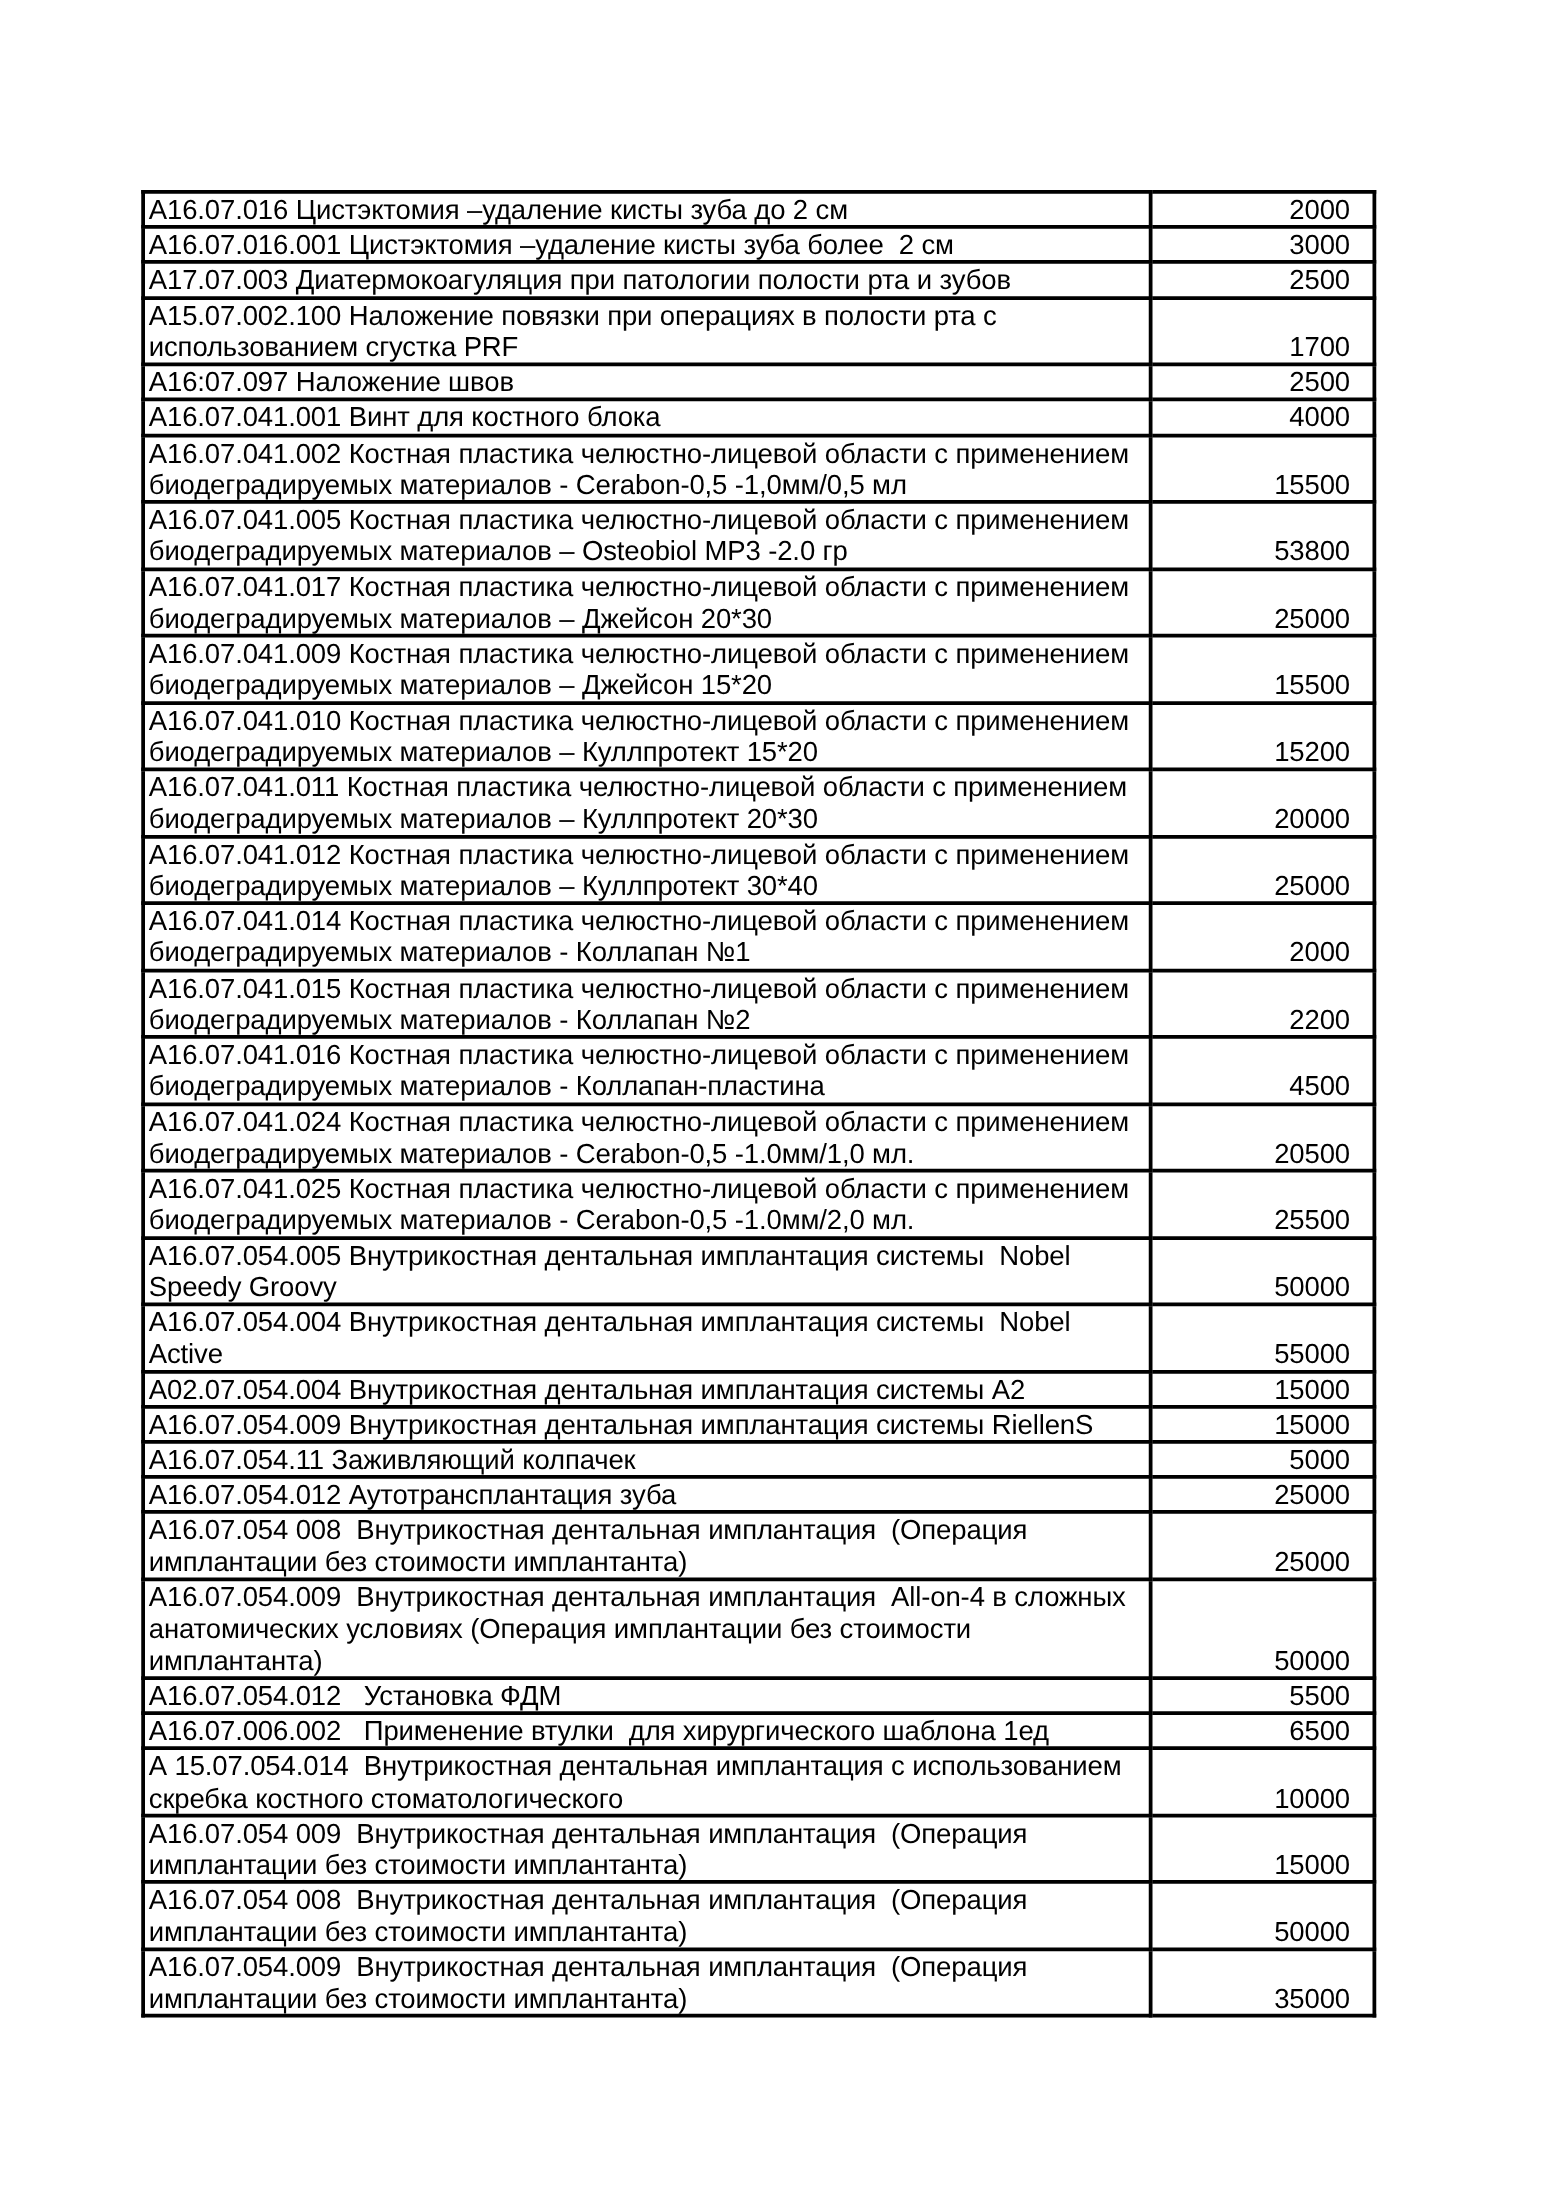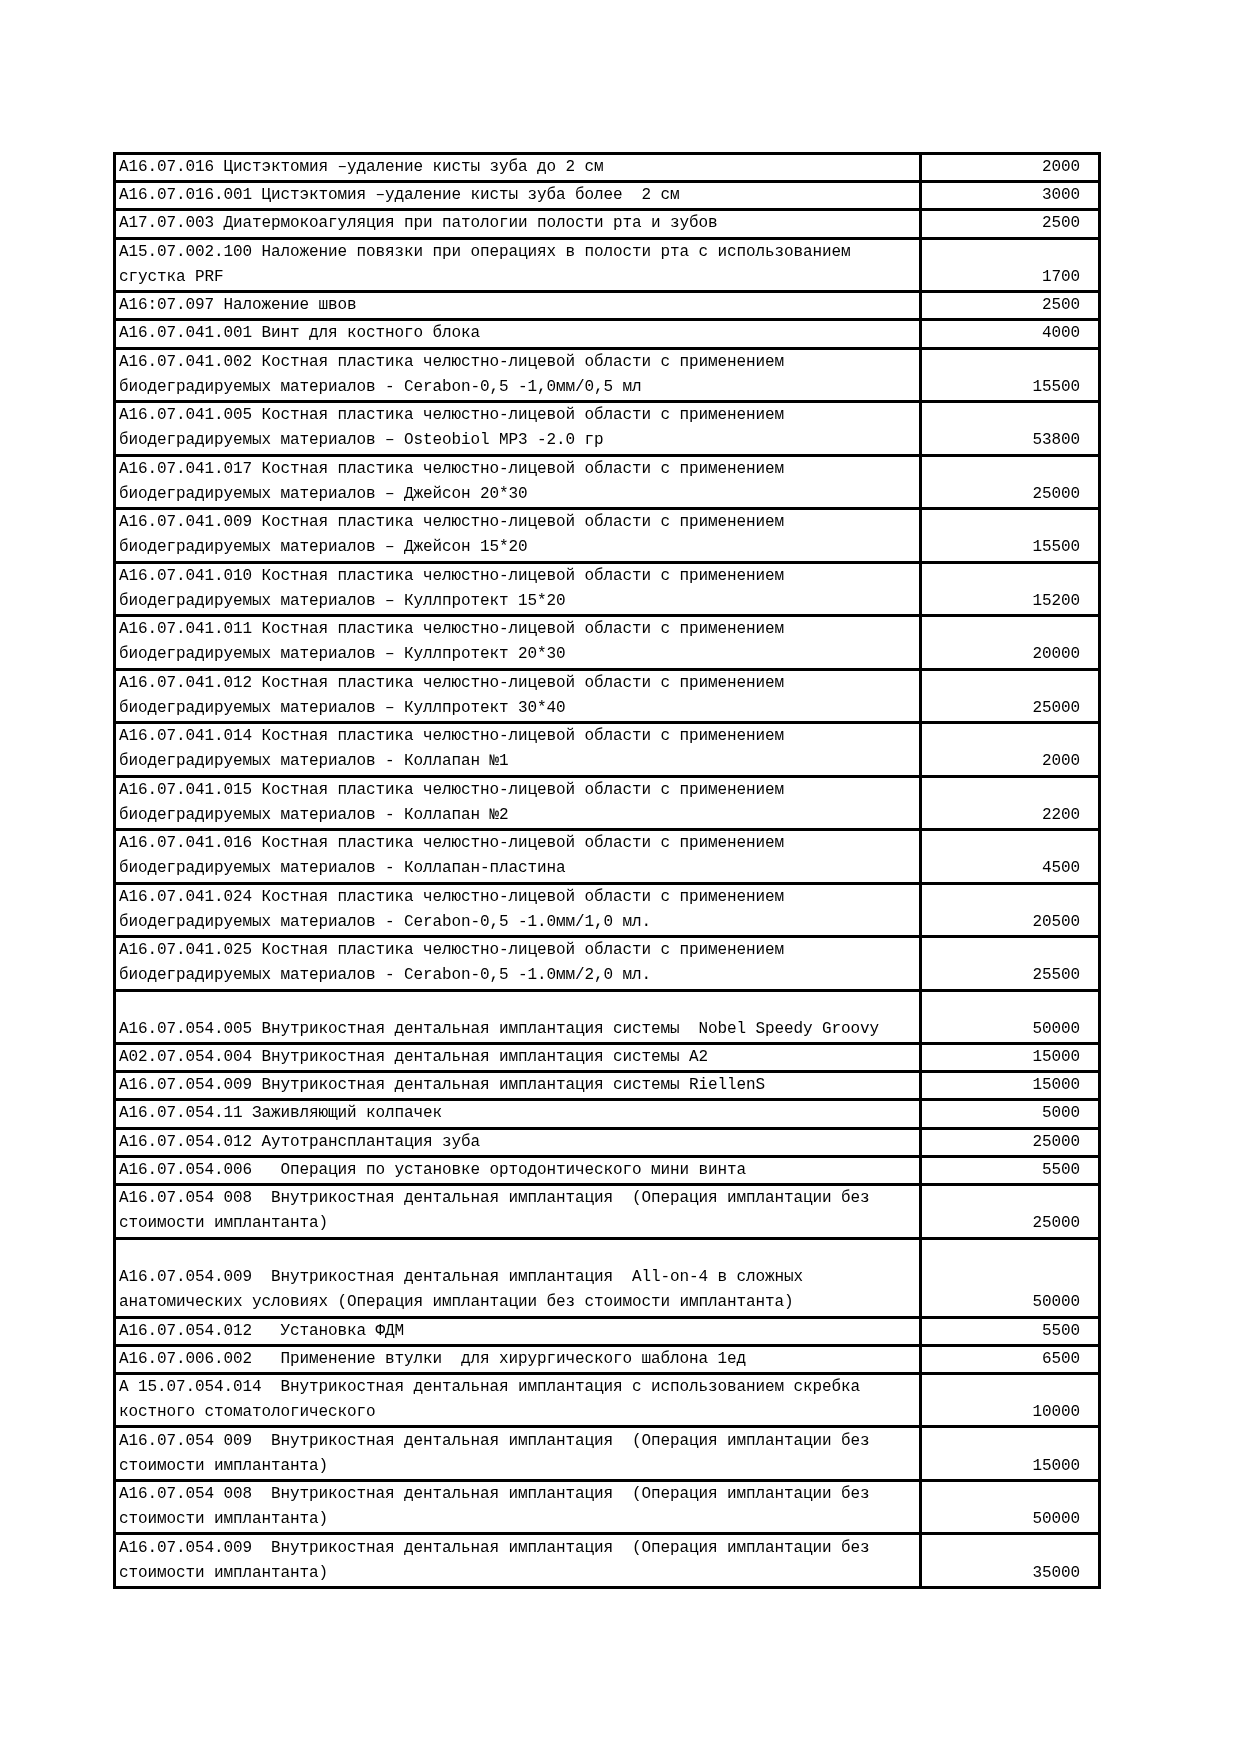--- a/index.html
+++ b/index.html
@@ -13,22 +13,22 @@
       position: relative;
       overflow: hidden;
     }
     .price-table {
       position: absolute;
       left: 113px;
       top: 152px;
       width: 988px;
       border-collapse: collapse;
       border: 3px solid #000;
-      font-family: Liberation Mono, monospace;
-      font-size: 16px;
+      font-family: Liberation Sans, sans-serif;
+      font-size: 22px;
       color: #000;
       table-layout: fixed;
     }
     .price-table td {
       border: 3px solid #000;
       padding: 0 3px 0 3px;
       line-height: 25.2px;
       vertical-align: bottom;
       white-space: pre-wrap;
       letter-spacing: -0.1px;
@@ -138,20 +138,24 @@
     <td class="desc">А16.07.041.025 Костная пластика челюстно-лицевой области с применением биодеградируемых материалов - Cerabon-0,5 -1.0мм/2,0 мл.</td>
     <td class="price">25500</td>
   </tr>
 
 
   <tr class="price-row lines-2">
     <td class="desc">А16.07.054.005 Внутрикостная дентальная имплантация системы  Nobel Speedy Groovy</td>
     <td class="price">50000</td>
   </tr>
 
+  <tr class="price-row lines-2">
+    <td class="desc">А16.07.054.004 Внутрикостная дентальная имплантация системы  Nobel Active</td>
+    <td class="price">55000</td>
+  </tr>
 
   <tr class="price-row lines-1">
     <td class="desc">А02.07.054.004 Внутрикостная дентальная имплантация системы А2</td>
     <td class="price">15000</td>
   </tr>
 
   <tr class="price-row lines-1">
     <td class="desc">А16.07.054.009 Внутрикостная дентальная имплантация системы RiellenS</td>
     <td class="price">15000</td>
   </tr>
@@ -159,24 +163,20 @@
   <tr class="price-row lines-1">
     <td class="desc">А16.07.054.11 Заживляющий колпачек</td>
     <td class="price">5000</td>
   </tr>
 
   <tr class="price-row lines-1">
     <td class="desc">А16.07.054.012 Аутотрансплантация зуба</td>
     <td class="price">25000</td>
   </tr>
 
-  <tr class="price-row lines-1">
-    <td class="desc">А16.07.054.006   Операция по установке ортодонтического мини винта</td>
-    <td class="price">5500</td>
-  </tr>
 
   <tr class="price-row lines-2">
     <td class="desc">А16.07.054 008  Внутрикостная дентальная имплантация  (Операция имплантации без стоимости имплантанта)</td>
     <td class="price">25000</td>
   </tr>
 
   <tr class="price-row lines-3">
     <td class="desc">А16.07.054.009  Внутрикостная дентальная имплантация  All-on-4 в сложных анатомических условиях (Операция имплантации без стоимости имплантанта)</td>
     <td class="price">50000</td>
   </tr>

